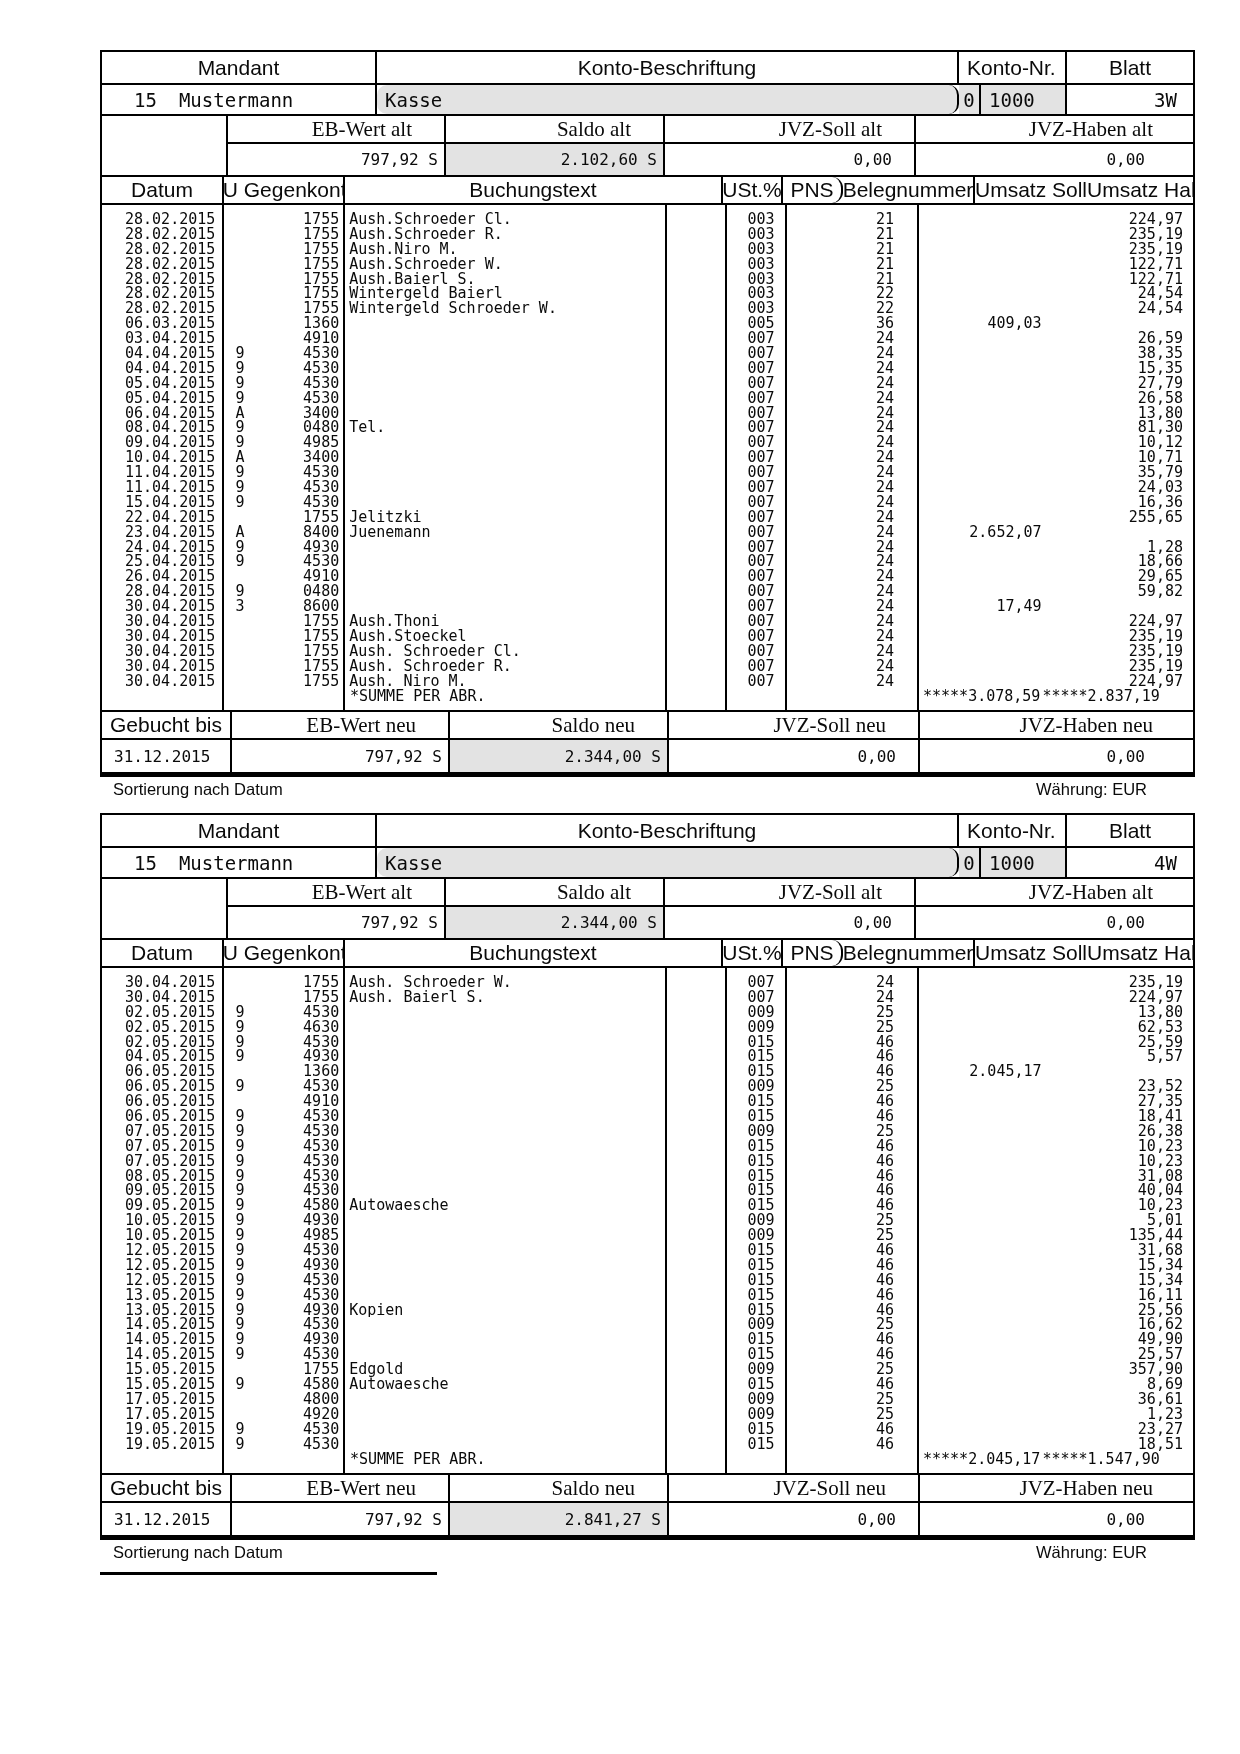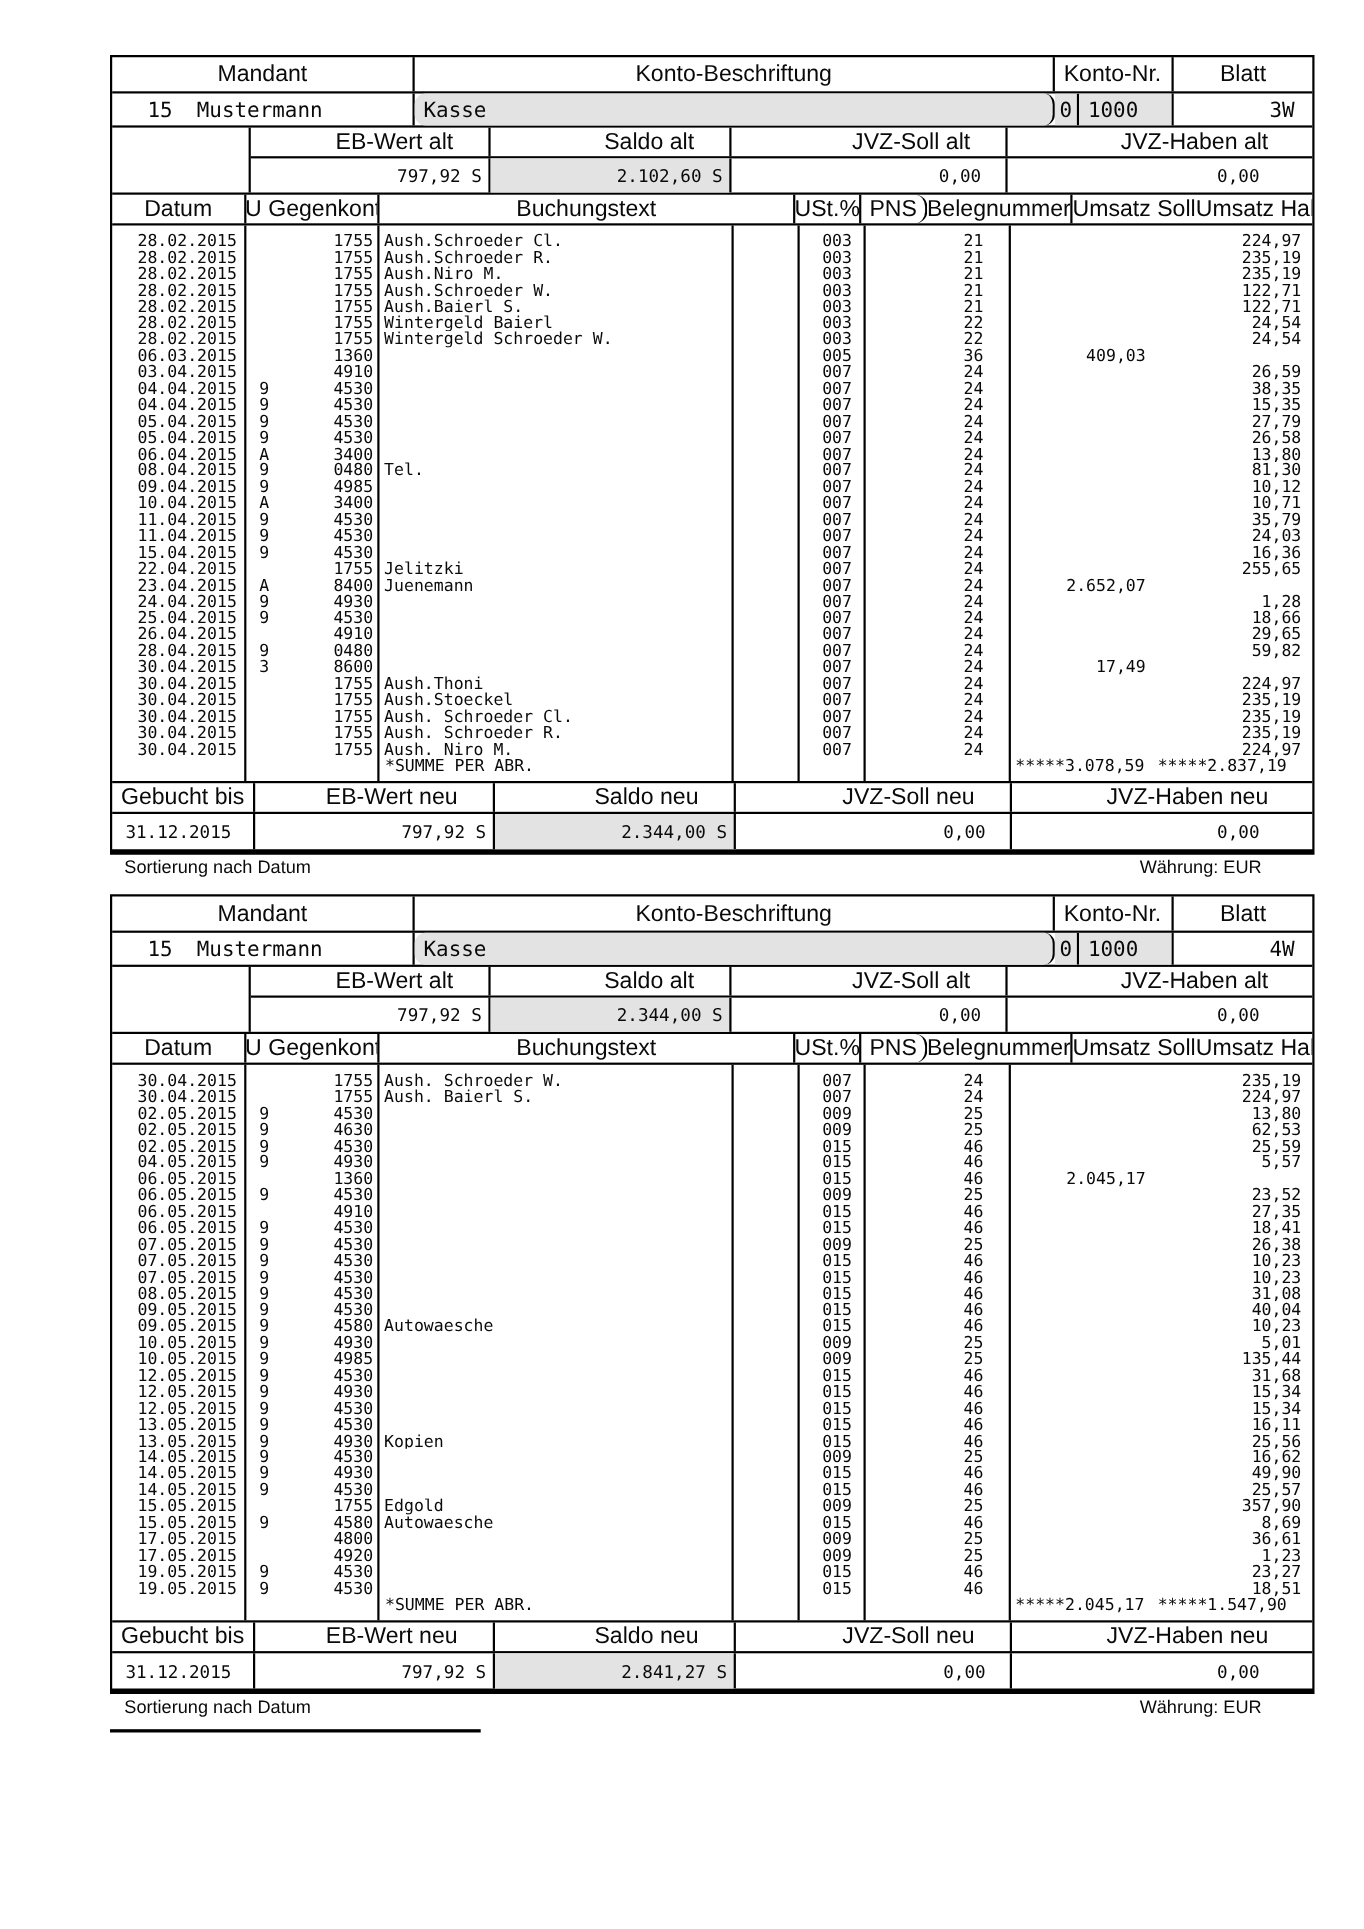--- a/index.html
+++ b/index.html
@@ -41,21 +41,21 @@
   .blattv { justify-content:flex-end; padding-right:16px; }
 
   
   .r3 { display:flex; border-bottom:2px solid #000; }
   .r3-left { width:130px; border-right:2px solid #000; }
   .r3-right { flex:1; display:flex; flex-direction:column; }
   .r3-row { display:flex; }
   .r3-labels { height:28px; border-bottom:2px solid #000; }
   .r3-values { height:31px; }
   .w2 { width:218px; } .w3 { width:219px; } .w4 { width:251px; } .w5 { width:277px; flex:1; }
-  .rlbl { justify-content:flex-end; padding-right:32px; }
+  .rlbl { justify-content:flex-end; padding-right:32px;font-family:Liberation Serif, serif; }
   .rlbl.jh { padding-right:40px; }
   .val { justify-content:flex-end; padding-right:6px; }
   .val.v4 { padding-right:22px; }
   .val.v5 { padding-right:48px; }
 
   
   .colhead { height:28px; }
   .ch-datum { width:122px; } .ch-bugk { width:121px; } .ch-txt { width:378px; }
   .ch-ust { width:60px; } .ch-pns { width:60px;border-radius:11px; } .ch-beleg { width:132px; }
   .ch-umsatz { width:278px; flex:1; padding:0; }
@@ -75,21 +75,21 @@
   .c-bu { width:40px; padding-left:12px; }
   .c-gk { width:81px; justify-content:flex-end; padding-right:5px; }
   .c-txt { width:322px; padding-left:5px; }
   .c-ust { width:60px; }
   .c-pns { width:60px; justify-content:flex-end; padding-right:10px; }
   .c-beleg { width:132px; justify-content:flex-end; padding-right:22px; }
   .c-soll { width:126px; justify-content:flex-end; }
   .c-haben { width:152px; justify-content:flex-end; padding-right:10px; }
   .sumline { position:relative; height:14.9px; line-height:14.9px; }
   .sum-label { position:absolute; left:248px; }
-  .sum-vals { position:absolute; left:821px; display:flex; gap:12px; }
+  .sum-vals { position:absolute; left:821px; display:flex; gap:2px; }
 
   
   .foot-labels { height:28px; }
   .foot-values { height:32px; border-bottom:none; }
   .f1 { width:130px; }
   .fdate { width:130px; padding-left:12px; }
 
   .belowline { display:flex; justify-content:space-between; padding:3px 48px 0 13px;
                font-size:16.5px; }
 

